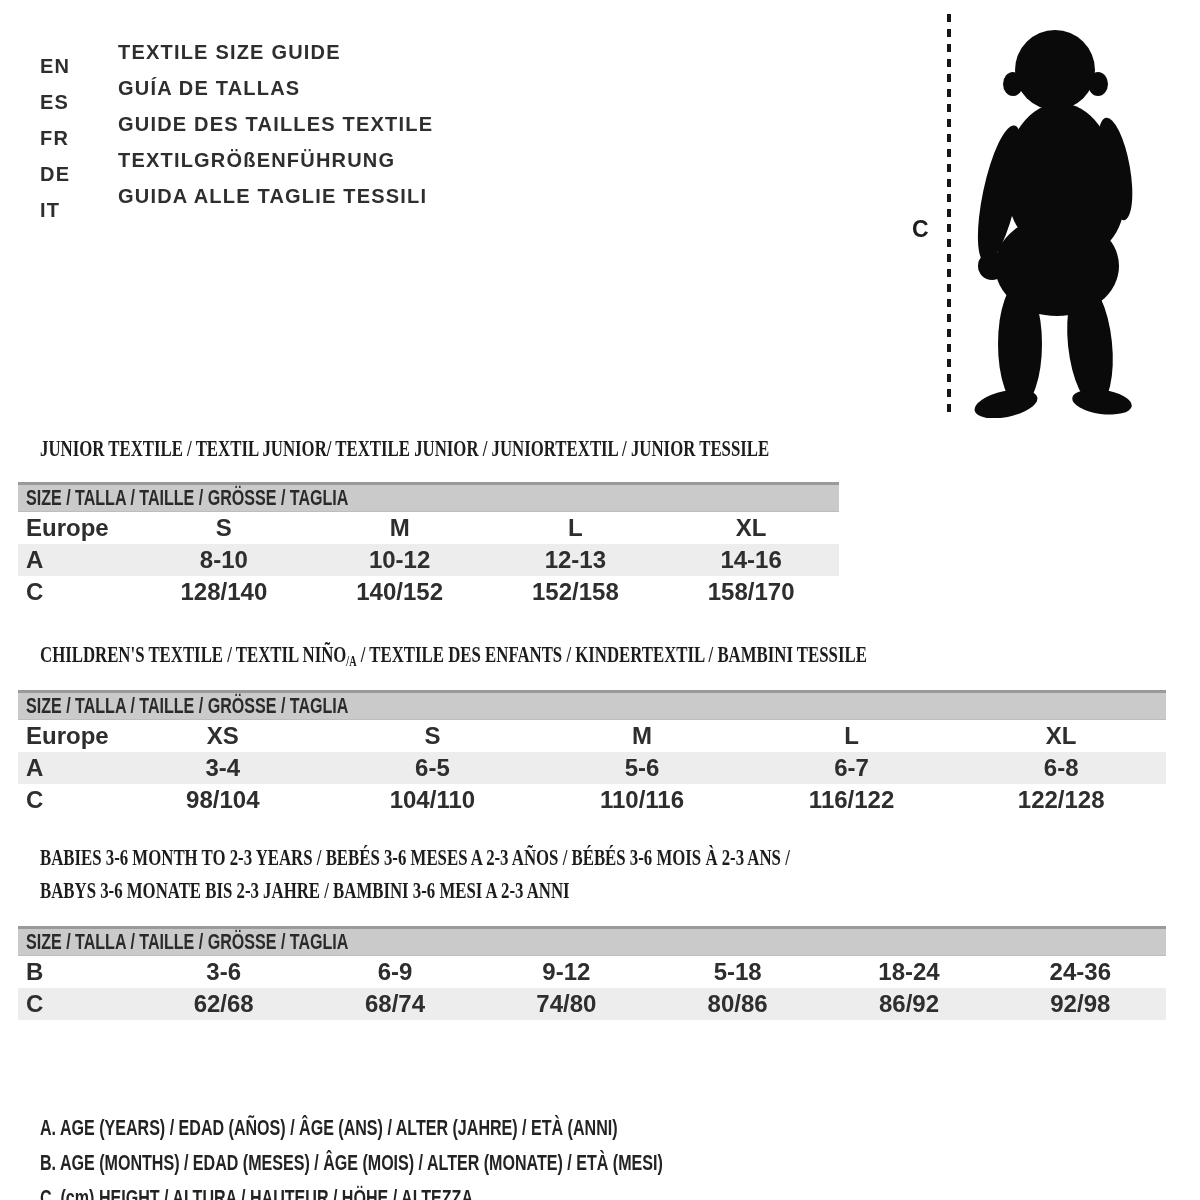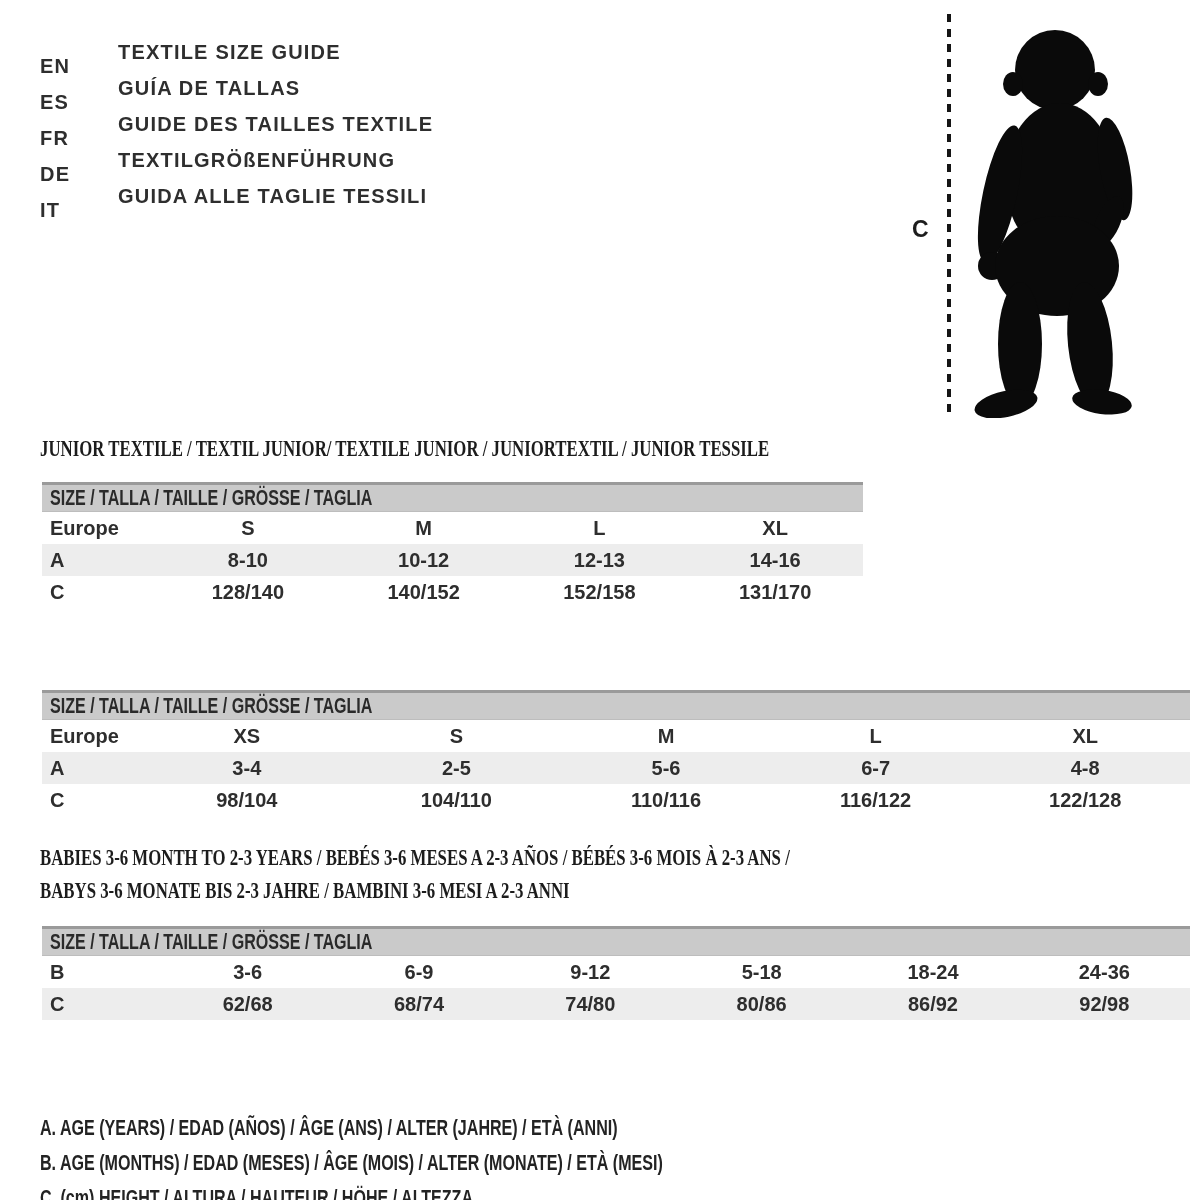--- a/index.html
+++ b/index.html
@@ -15,24 +15,24 @@
   .lang-label{white-space:nowrap;margin-top:8px;}
   
   .cmark{position:absolute;left:912px;top:214px;width:30px;height:30px;font-size:23px;display:flex;align-items:center;color:#1d1d1d;}
   .dash{position:absolute;left:947px;top:14px;width:4px;height:402px;
     background:repeating-linear-gradient(to bottom,#151515 0 8px,transparent 8px 15px);}
   .baby{position:absolute;left:962px;top:14px;width:176px;height:404px;color:var(--silhouette,#0a0a0a);}
   
   .sec-title{position:absolute;left:40px;height:26px;display:flex;align-items:center;font-size:23px;color:#1c1c1c;font-family:Liberation Serif, serif;}
   .sub{font-size:14px;vertical-align:-4px;}
   
-  .tbl{position:absolute;left:42px;}
+  .tbl{position:absolute;left:18px;}
   .bar{height:26px;border-top:3px solid var(--header-bar-border,#9a9a9a);border-bottom:1px solid #bdbdbd;
     background:var(--header-bar,#cacaca);display:flex;align-items:center;padding-left:8px;font-size:22px;color:#2a2a2a;}
-  .row{display:flex;height:32px;align-items:center;font-size:20px;}
+  .row{display:flex;height:32px;align-items:center;font-size:24px;}
   .row.alt{background:var(--row-alt,#ededed);}
   .lab{padding-left:8px;flex:none;}
   .c{flex:1;text-align:center;}
   .t1{top:482px;width:821px;}  .t1 .lab{width:110px;}
   .t2{top:690px;width:1148px;} .t2 .lab{width:92px;}
   .t3{top:926px;width:1148px;} .t3 .lab{width:112px;}
   #title-junior{top:436px;}
   #title-children{top:643px;}
   #title-babies-1{top:845px;}
   #title-babies-2{top:878px;}
@@ -108,43 +108,46 @@
       <span class="c">8-10</span>
       <span class="c">10-12</span>
       <span class="c">12-13</span>
       <span class="c">14-16</span>
     </div>
     <div class="row">
       <span class="lab">C</span>
       <span class="c">128/140</span>
       <span class="c">140/152</span>
       <span class="c">152/158</span>
-      <span class="c">131/170</span>
+      <span class="c">158/170</span>
     </div>
   </div>
 
+  <div class="sec-title" id="title-children">
+    <span class="cond"><span>CHILDREN'S TEXTILE / TEXTIL NIÑO</span><span class="sub">/A</span><span> / TEXTILE DES ENFANTS / KINDERTEXTIL / BAMBINI TESSILE</span></span>
+  </div>
   <div class="tbl t2">
     <div class="bar">
       <span class="cond">SIZE / TALLA / TAILLE / GRÖSSE / TAGLIA</span>
     </div>
     <div class="row">
       <span class="lab">Europe</span>
       <span class="c">XS</span>
       <span class="c">S</span>
       <span class="c">M</span>
       <span class="c">L</span>
       <span class="c">XL</span>
     </div>
     <div class="row alt">
       <span class="lab">A</span>
       <span class="c">3-4</span>
-      <span class="c">2-5</span>
+      <span class="c">6-5</span>
       <span class="c">5-6</span>
       <span class="c">6-7</span>
-      <span class="c">4-8</span>
+      <span class="c">6-8</span>
     </div>
     <div class="row">
       <span class="lab">C</span>
       <span class="c">98/104</span>
       <span class="c">104/110</span>
       <span class="c">110/116</span>
       <span class="c">116/122</span>
       <span class="c">122/128</span>
     </div>
   </div>

